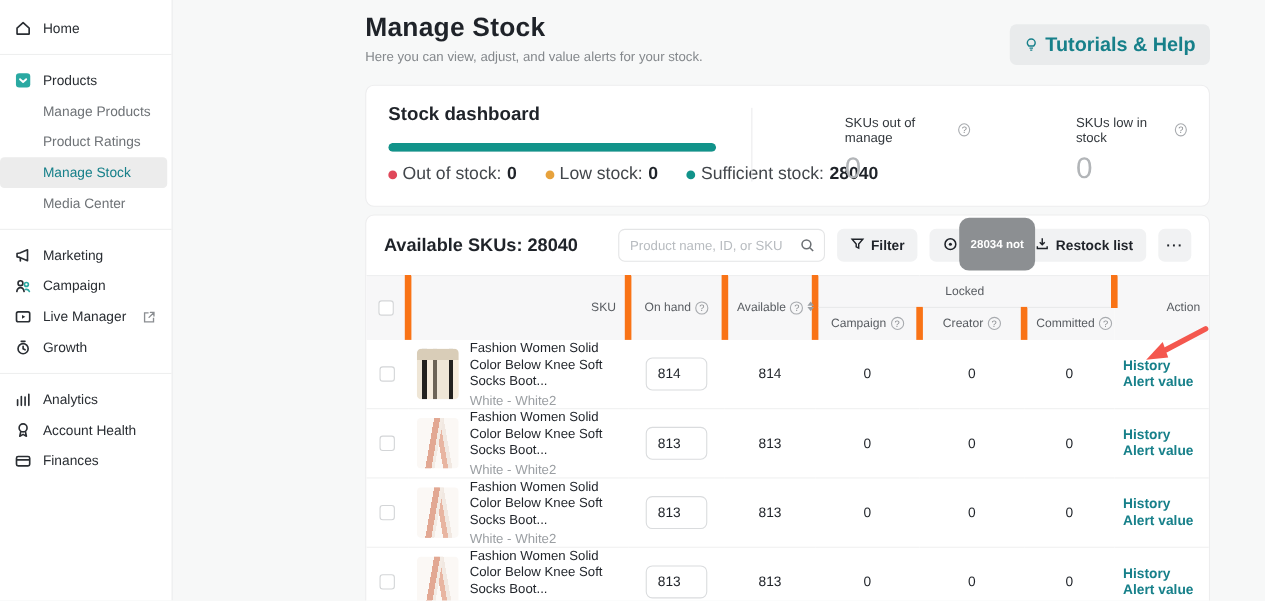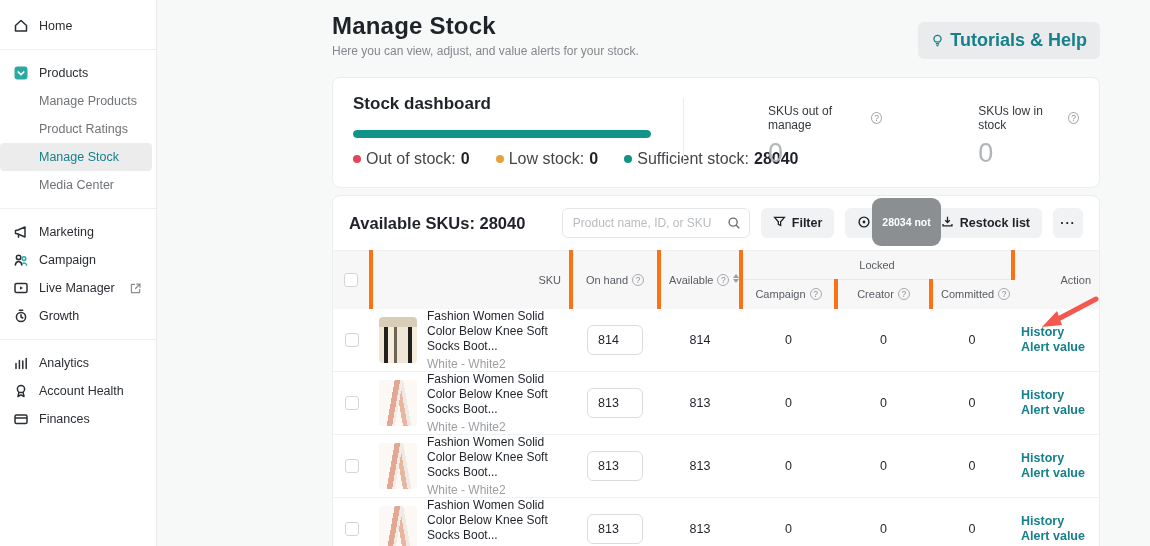--- a/index.html
+++ b/index.html
@@ -52,21 +52,21 @@
   .search-input { width:100%; height:30px; border:1px solid #e4e5e6; border-radius:6px; padding:0 30px 0 10px; font-size:12px; color:#1f2329; font-family:inherit; background:#fff; }
   .search-input::placeholder { color:#b8bcc0; }
   .search-icon { position:absolute; right:9px; top:8px; color:#6b6f73; }
   .tb-btn { display:inline-flex; align-items:center; gap:6px; height:30px; padding:0 12px; background:#f1f2f3; border:none; border-radius:6px; font-size:12.5px; font-weight:700; color:#1f2329; cursor:pointer; font-family:inherit; white-space:nowrap; }
   .alert-wrap { position:relative; }
   .alert-badge { position:absolute; top:-10px; left:27px; background:#8c8f92; color:#fff; font-size:10.5px; font-weight:700; border-radius:9px; padding:18px 10px; white-space:nowrap; z-index:3; }
   .more-btn { width:30px; height:30px; padding:0; justify-content:center; letter-spacing:1px; }
 
   
   table { width:100%; border-collapse:collapse; table-layout:fixed; }
-  thead th { background:#f7f7f8; font-size:11px; font-weight:400; color:#585c61; height:29px; border-right:4px solid #f97316; border-top:1px solid #eeeff0; padding:0 8px; }
+  thead th { background:#f7f7f8; font-size:11px; font-weight:400; color:#585c61; height:29px; border-right:6px solid #f97316; border-top:1px solid #eeeff0; padding:0 8px; }
   thead th:last-child { border-right:none; }
   th.th-locked { border-bottom:1px solid #e9eaeb; text-align:center; }
   th.al { text-align:right; }
   th.ac { text-align:center; }
   .sort-icons { display:inline-flex; flex-direction:column; vertical-align:middle; margin-left:4px; gap:1px; cursor:pointer; }
   .sort-icons i { width:0; height:0; border-left:3.5px solid transparent; border-right:3.5px solid transparent; display:block; }
   .sort-up { border-bottom:4px solid #9b9fa3; }
   .sort-down { border-top:4px solid #9b9fa3; }
   .th-flex { display:inline-flex; }
 

